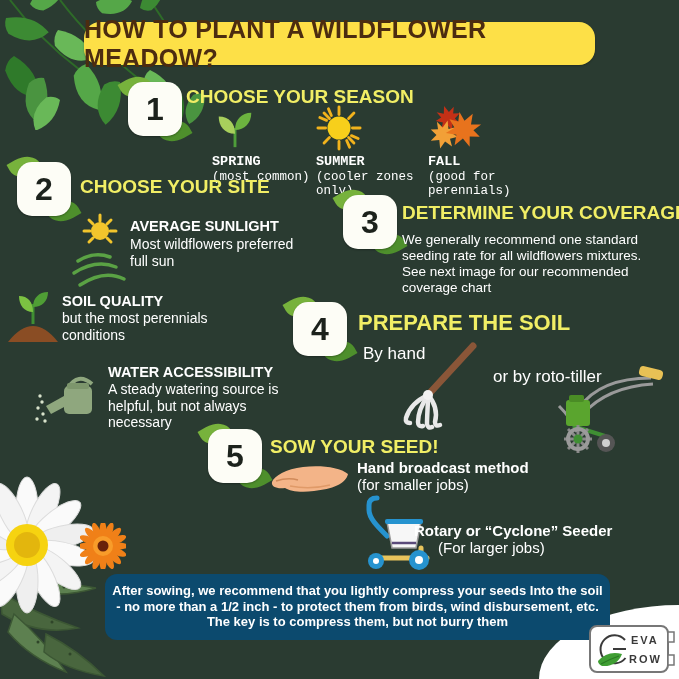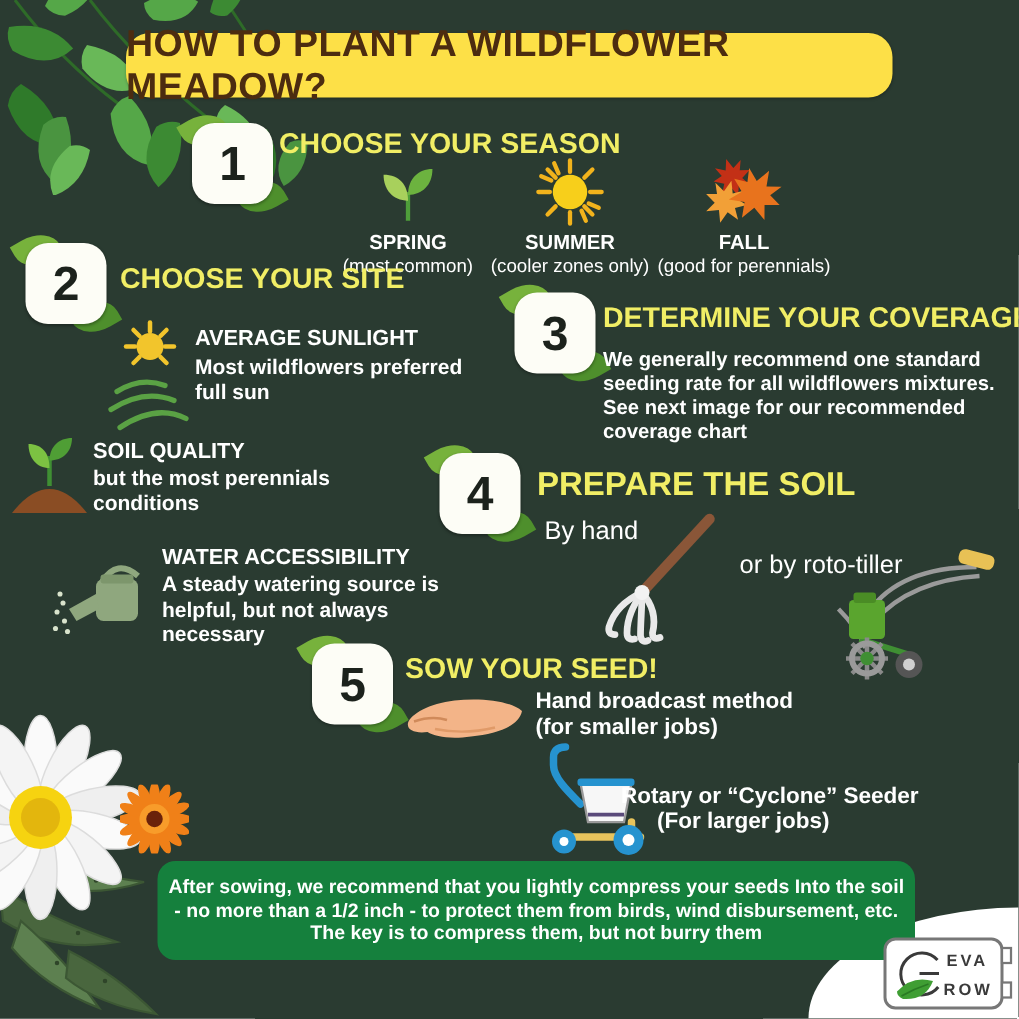--- a/index.html
+++ b/index.html
@@ -18,28 +18,28 @@
   .badge .leafA,.badge .leafB{position:absolute;width:30px;height:22px;}
   .badge .leafA{left:-6px;top:-5px;background:#77b23c;border-radius:0 70% 20% 70%;transform:rotate(-30deg);}
   .badge .leafB{right:-6px;bottom:-5px;background:#4e8f2c;border-radius:20% 70% 0 70%;transform:rotate(-30deg);}
   .badge .sq{
     position:absolute;inset:1px;background:#fdfdf6;border-radius:15px;
     display:flex;align-items:center;justify-content:center;
     font-size:32px;font-weight:800;color:#1c221c;box-shadow:0 1px 2px rgba(0,0,0,.3);
   }
   .step-title{color:#f1ee65;font-weight:800;font-size:19px;z-index:3;white-space:nowrap;}
   .h-white{color:#fff;font-weight:700;font-size:14.5px;z-index:3;white-space:nowrap;}
-  .b-white{color:#fff;font-weight:700;font-size:14px;line-height:16.5px;z-index:3;}
+  .b-white{color:#fff;font-weight:400;font-size:14px;line-height:16.5px;z-index:3;}
   .b-white div{white-space:nowrap;}
-  .season{z-index:3;display:flex;flex-direction:column;align-items:center;}
+  .season{z-index:3;display:flex;flex-direction:column;font-family:Liberation Mono, monospace;}
   .season-name{color:#fff;font-weight:700;font-size:13.5px;margin-top:3px;}
   .season-note{color:#fff;font-weight:400;font-size:12.5px;margin-top:1px;}
   .method-label{color:#fff;font-weight:400;font-size:17px;z-index:3;white-space:nowrap;}
   .footer-box{
-    left:105px;top:574px;width:505px;height:66px;background:#15803d;border-radius:12px;
+    left:105px;top:574px;width:505px;height:66px;background:#0c4a6e;border-radius:12px;
     z-index:4;display:flex;flex-direction:column;align-items:center;justify-content:center;gap:1px;
   }
   .footer-line{color:#fff;font-weight:700;font-size:13px;line-height:14.5px;white-space:nowrap;}
   .swoosh{
     right:0;bottom:0;width:140px;height:74px;background:#fff;
     border-top-left-radius:100%;z-index:3;
   }
   .icon{z-index:3;}
 </style>
 </head>

